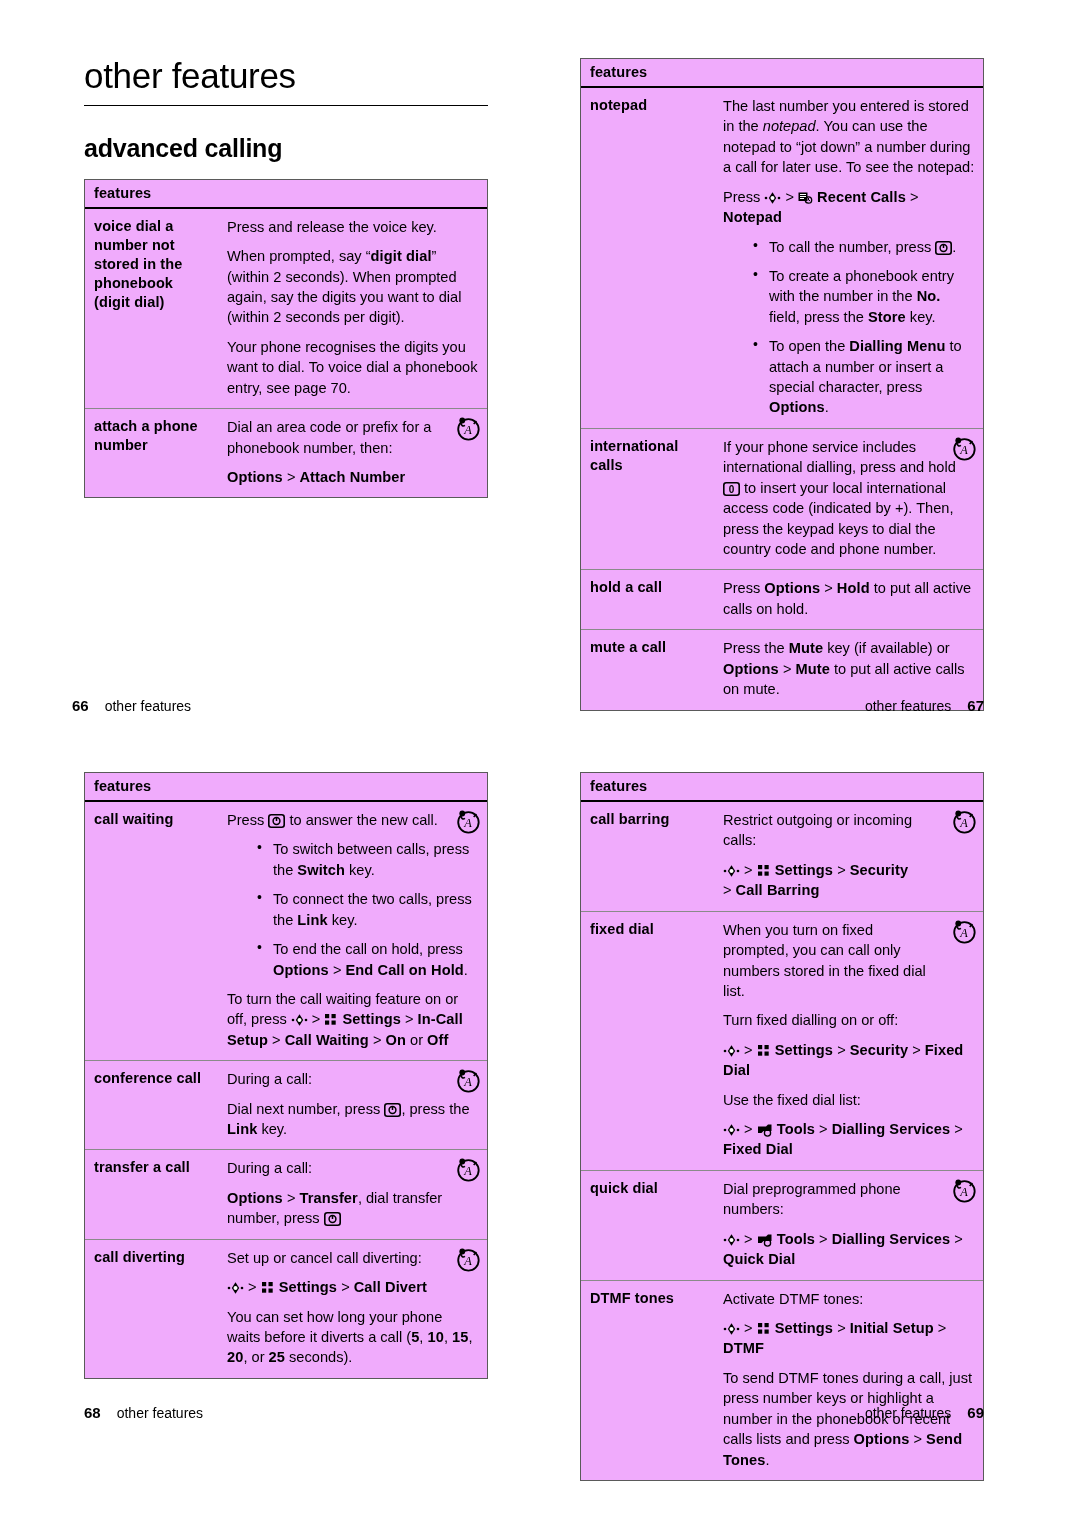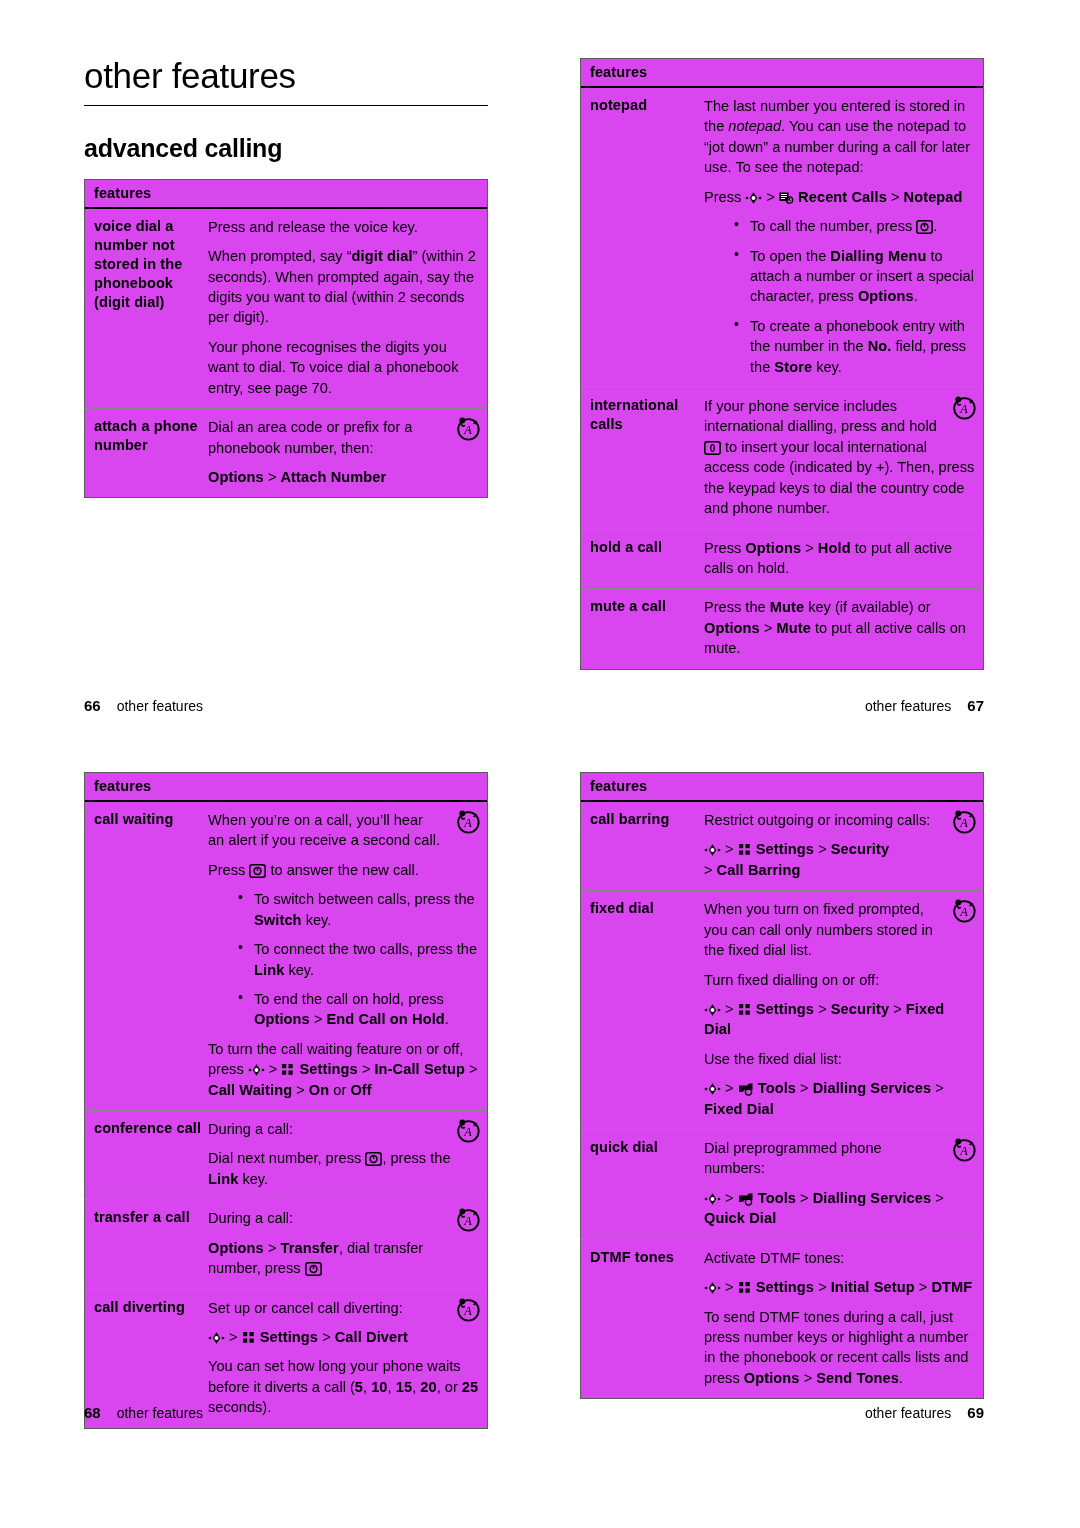--- a/index.html
+++ b/index.html
@@ -50,33 +50,34 @@
     padding: 0;
     letter-spacing: -0.2px;
   }
 
   
   .feature-table {
     width: 100%;
     border: 1.2px solid #5a5a5a;
     border-collapse: separate;
     box-sizing: border-box;
-    background: #d946ef;
+    background: #f0abfc;
   }
   .ft-head {
     padding: 5px 9px 6px 9px;
     font-size: 14.5px;
     font-weight: bold;
     border-bottom: 2.6px solid #000;
     letter-spacing: 0.1px;
   }
   .ft-row {
     display: flex;
     border-bottom: 1.1px solid #8a8a8a;
     position: relative;
+    gap: 19px;
   }
   .ft-row:last-child { border-bottom: none; }
 
   .ft-label {
     width: 123px;
     flex: 0 0 123px;
     box-sizing: border-box;
     padding: 8px 6px 10px 9px;
     font-size: 14.5px;
     font-weight: bold;
@@ -143,21 +144,21 @@
 
   
   .footer {
     position: absolute;
     font-size: 14px;
     white-space: nowrap;
   }
   .footer .pnum { font-weight: bold; font-size: 15px; }
   .footer .ptxt { font-weight: normal; }
 
-  #footer-66 { left: 84px;  top: 697px; }
+  #footer-66 { left: 72px;  top: 697px; }
   #footer-67 { left: 984px; top: 697px; transform: translateX(-100%); }
   #footer-68 { left: 84px;  top: 1404px; }
   #footer-69 { left: 984px; top: 1404px; transform: translateX(-100%); }
 
   .footer .gap { display: inline-block; width: 16px; }
 </style>
 </head>
 <body>
 
 <div class="page" id="page-66">
@@ -217,22 +218,22 @@
                 <rect x="2" y="7" width="4" height="1" fill="#fff"></rect>
                 <circle cx="10.5" cy="9" r="3.2" fill="none" stroke="#000" stroke-width="1.3"></circle>
                 <path d="M10.5 7 L10.5 9 L12 9.8" stroke="#000" stroke-width="1" fill="none"></path>
               </svg></span> <b>Recent Calls</b> &gt; <b>Notepad</b></p>
         <ul class="blist">
           <li>To call the number, press <span class="glyph"><svg width="17" height="14" viewBox="0 0 17 14">
                   <rect x="0.8" y="0.8" width="15.4" height="12.4" rx="2.4" fill="none" stroke="#000" stroke-width="1.6"></rect>
                   <circle cx="8.5" cy="7" r="3.4" fill="none" stroke="#000" stroke-width="1.5"></circle>
                   <path d="M8.5 3.6 L8.5 7" stroke="#000" stroke-width="1.5"></path>
                 </svg></span>.</li>
+          <li>To create a phonebook entry with the number in the <b>No.</b> field, press the <b>Store</b> key.</li>
           <li>To open the <b>Dialling Menu</b> to attach a number or insert a special character, press <b>Options</b>.</li>
-          <li>To create a phonebook entry with the number in the <b>No.</b> field, press the <b>Store</b> key.</li>
         </ul>
       </div>
     </div>
 
     <div class="ft-row">
       <div class="ft-label">international<br>calls</div>
       <div class="ft-body">
         <span class="svc-icon">
           <svg viewBox="0 0 34 34" width="30" height="30" aria-hidden="true">
             <circle cx="17.5" cy="18.5" r="11.6" fill="none" stroke="#000" stroke-width="2.1"></circle>
@@ -274,21 +275,20 @@
       <div class="ft-body">
         <span class="svc-icon">
           <svg viewBox="0 0 34 34" width="30" height="30" aria-hidden="true">
             <circle cx="17.5" cy="18.5" r="11.6" fill="none" stroke="#000" stroke-width="2.1"></circle>
             <text x="17" y="24" font-family="Liberation Serif, serif" font-size="14" font-style="italic" text-anchor="middle" fill="#000">A</text>
             <path d="M23.5 12.5 L26.5 9.0" stroke="#000" stroke-width="1.8" fill="none"></path>
             <circle cx="10.5" cy="8.5" r="3.3" fill="#000"></circle>
             <path d="M9.5 11.5 C9.0 14.5 11.5 15.5 13.5 14.0" stroke="#000" stroke-width="1.8" fill="none"></path>
           </svg>
         </span>
-        <p class="has-icon">When you’re on a call, you’ll hear an alert if you receive a second call.</p>
         <p>Press <span class="glyph"><svg width="17" height="14" viewBox="0 0 17 14">
                 <rect x="0.8" y="0.8" width="15.4" height="12.4" rx="2.4" fill="none" stroke="#000" stroke-width="1.6"></rect>
                 <circle cx="8.5" cy="7" r="3.4" fill="none" stroke="#000" stroke-width="1.5"></circle>
                 <path d="M8.5 3.6 L8.5 7" stroke="#000" stroke-width="1.5"></path>
               </svg></span> to answer the new call.</p>
         <ul class="blist">
           <li>To switch between calls, press the <b>Switch</b> key.</li>
           <li>To connect the two calls, press the <b>Link</b> key.</li>
           <li>To end the call on hold, press <b>Options</b> &gt; <b>End Call on Hold</b>.</li>
         </ul>

